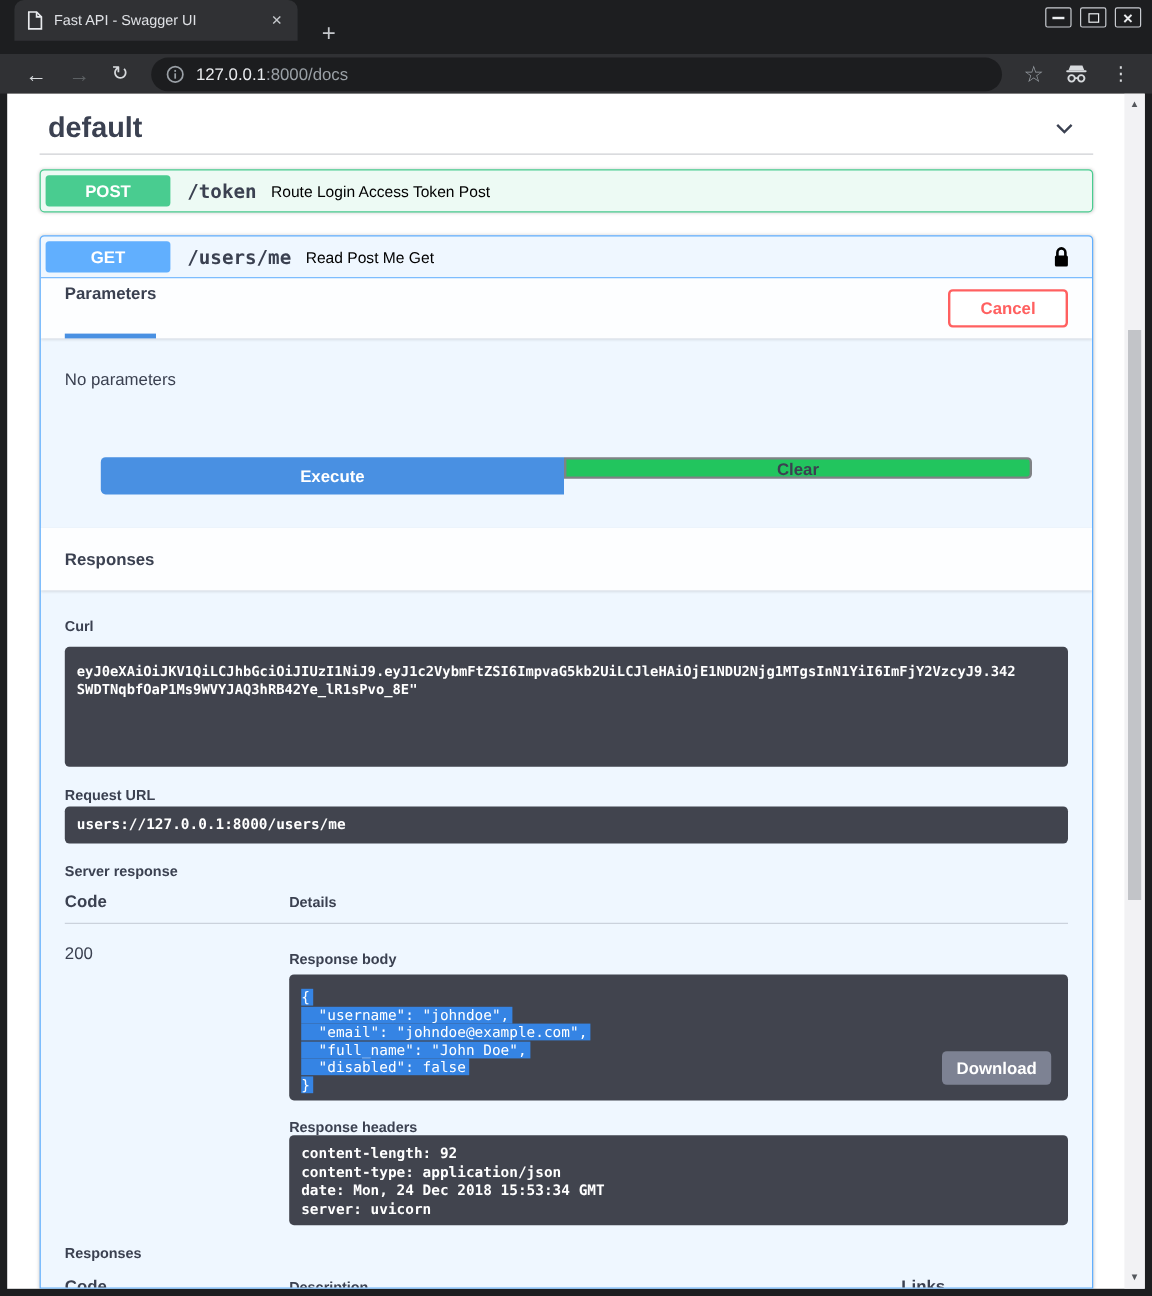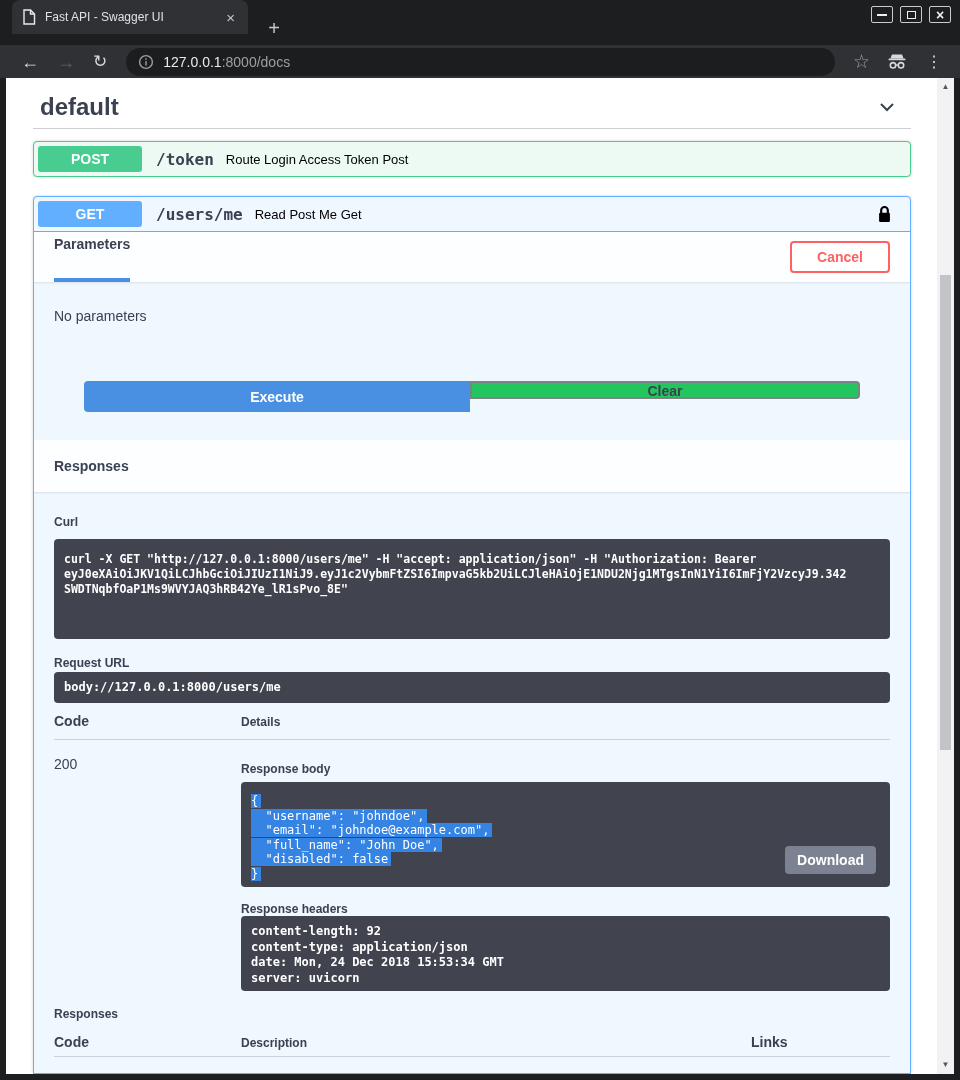--- a/index.html
+++ b/index.html
@@ -251,29 +251,29 @@
       </div>
 
       <div class="section-header responses">
         <span class="section-title">Responses</span>
       </div>
 
       <div class="responses-inner">
         <div class="block-label">Curl</div>
         <div class="code-block curl-block">
           <div class="lines">
-              <div>curl -X GET "http://127.0.0.1:8000/users/me" -H "accept: application/json" -H "Authorization: Bearer</div>
               <div>eyJ0eXAiOiJKV1QiLCJhbGciOiJIUzI1NiJ9.eyJ1c2VybmFtZSI6ImpvaG5kb2UiLCJleHAiOjE1NDU2Njg1MTgsInN1YiI6ImFjY2VzcyJ9.342</div>
               <div>SWDTNqbfOaP1Ms9WVYJAQ3hRB42Ye_lR1sPvo_8E"</div>
             </div>
         </div>
 
         <div class="block-label lbl-requrl">Request URL</div>
-        <div class="code-block requrl-block">body://127.0.0.1:8000/users/me</div>
-
+        <div class="code-block requrl-block">users://127.0.0.1:8000/users/me</div>
+
+        <div class="block-label lbl-server">Server response</div>
 
         <div class="live-table">
           <div class="t-head">
             <span class="col-code">Code</span>
             <span class="col-details">Details</span>
           </div>
           <div class="t-row">
             <span class="status-code">200</span>
             <div class="col-main">
               <div class="block-label lbl-body">Response body</div>

